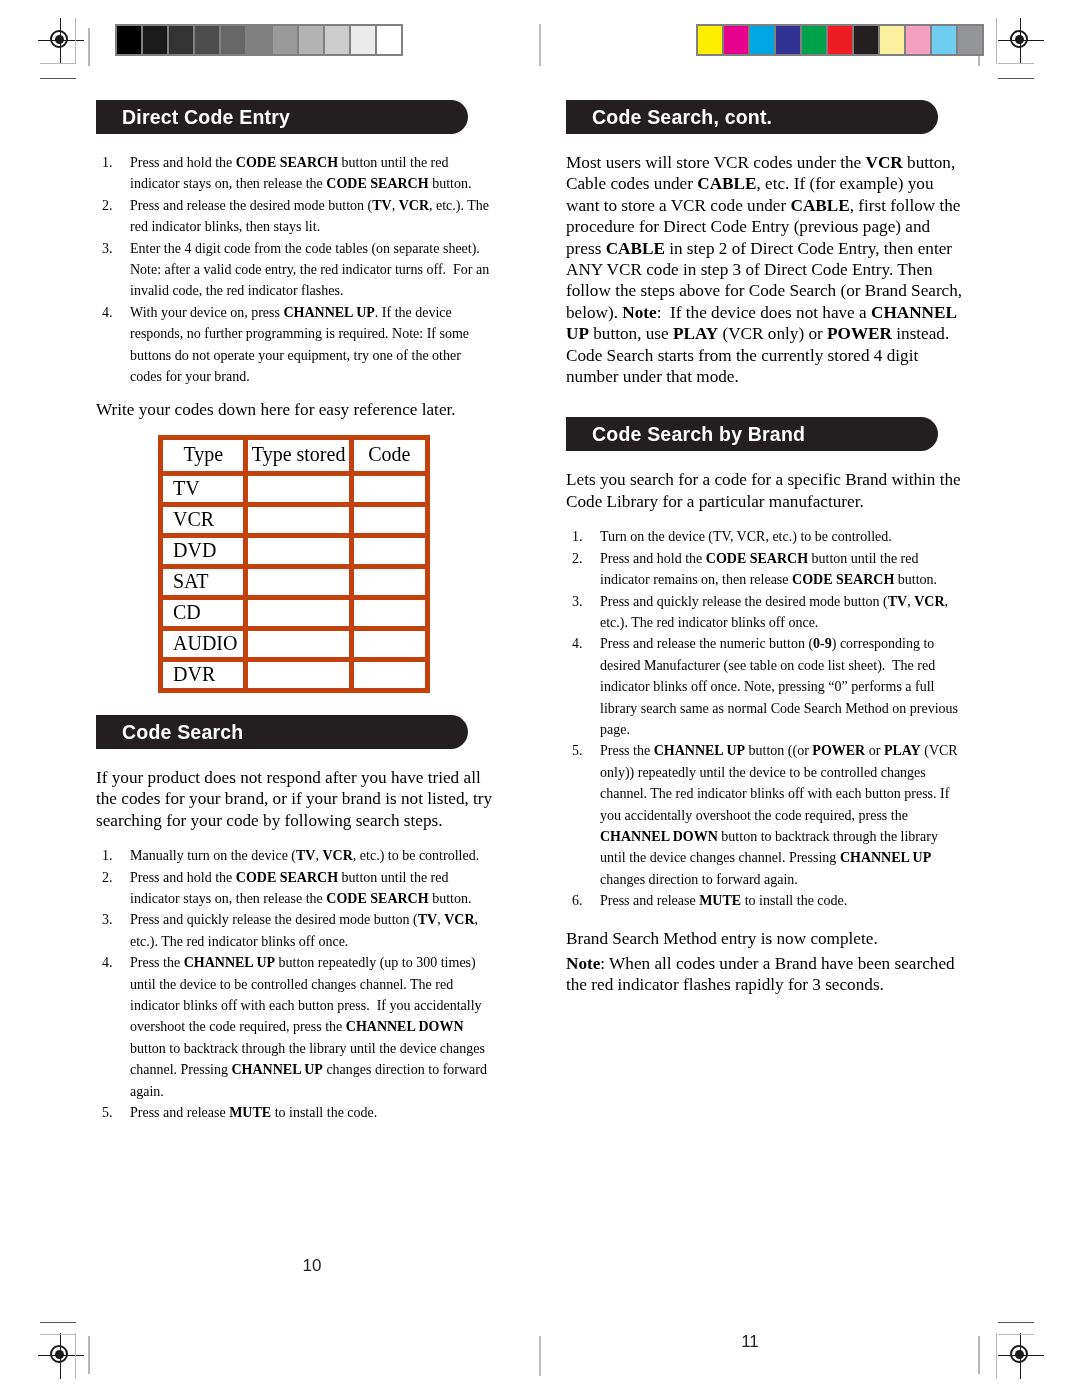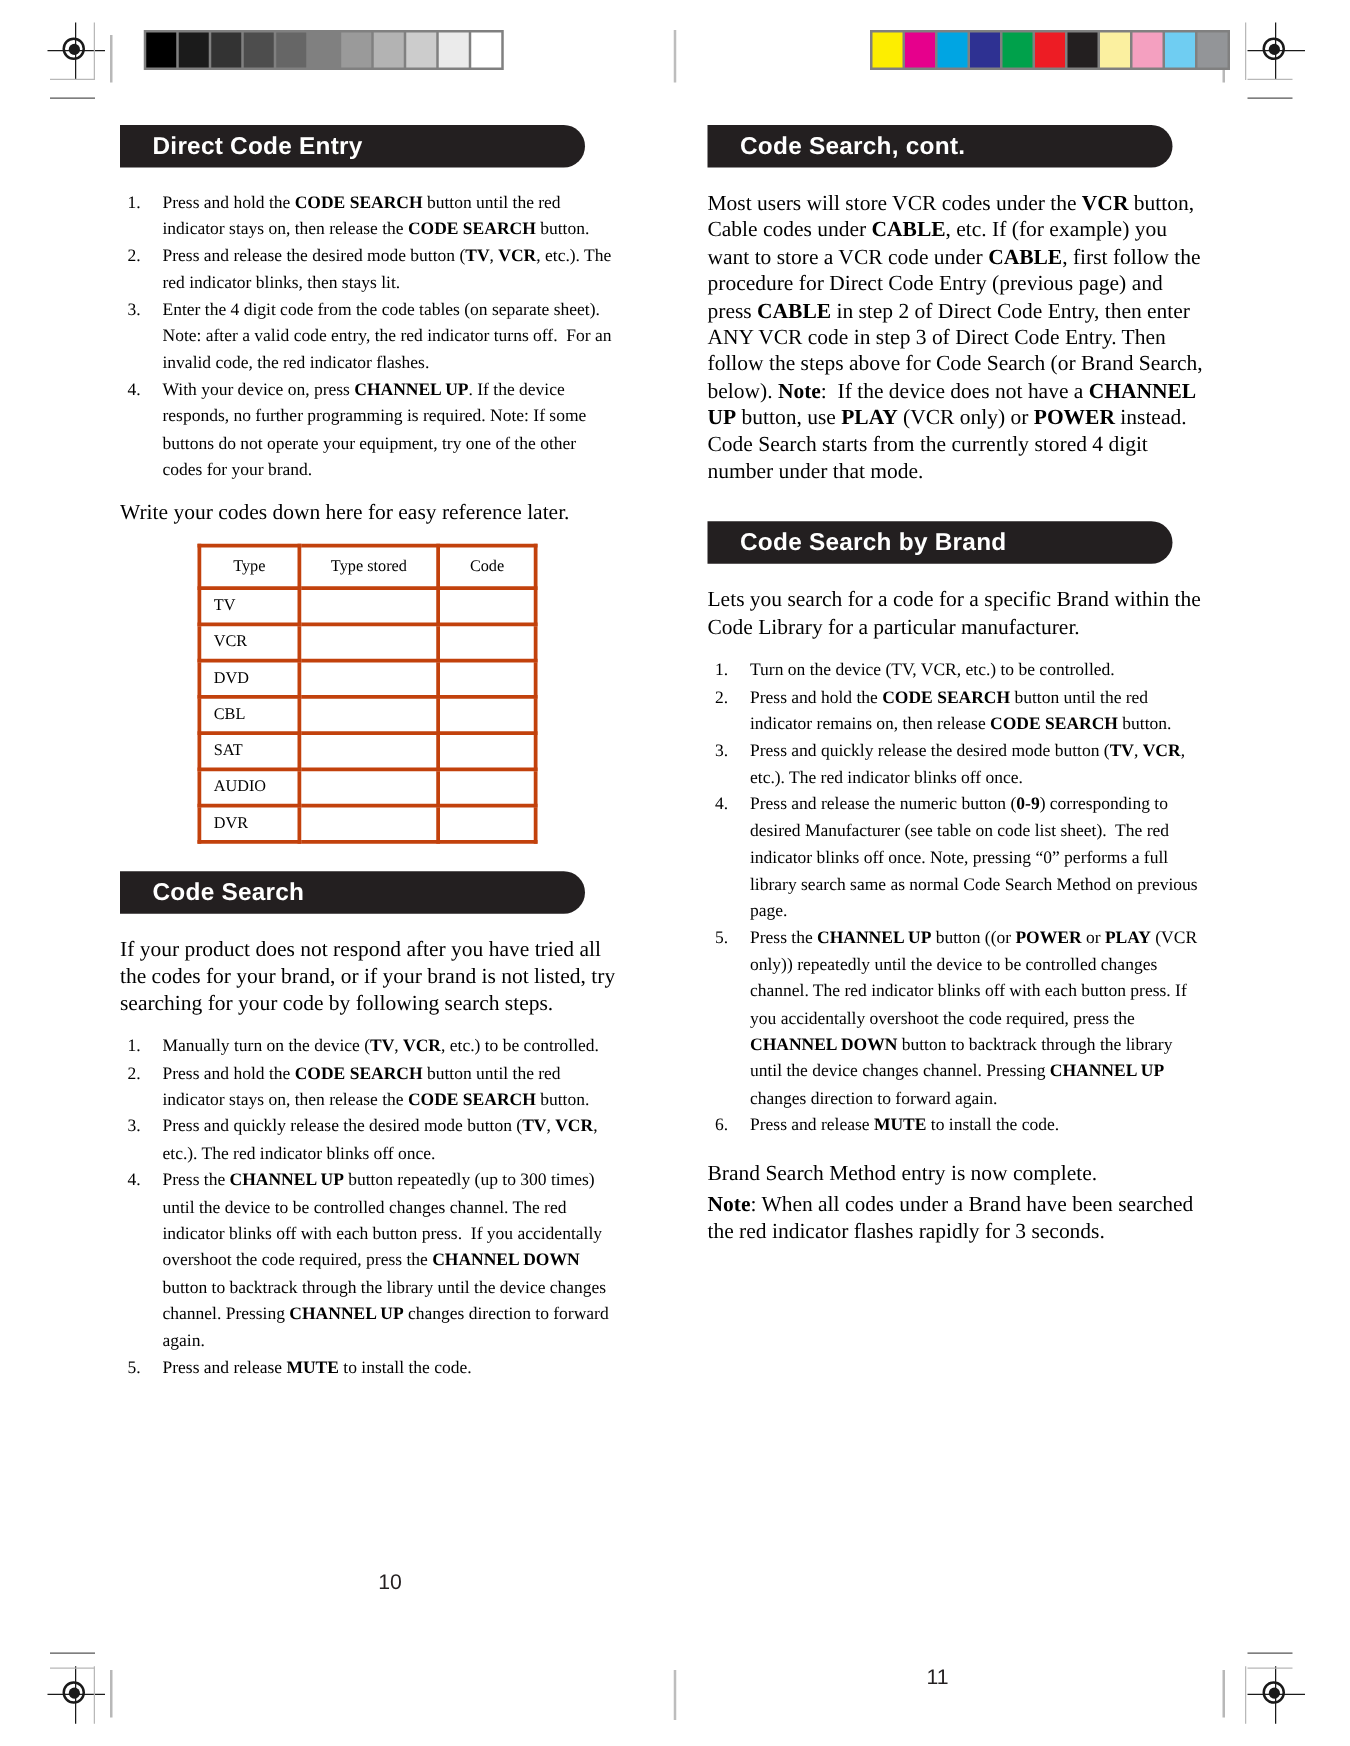--- a/index.html
+++ b/index.html
@@ -139,23 +139,23 @@
   b, strong { font-weight: bold; }
 
   
   .code-table {
     border-collapse: collapse;
     margin: 6px 0 0 62px;
     width: 272px;
     border: 2px solid #231f20;
   }
   .code-table td {
-    border: 3px solid #c2410c;
+    border: 5px solid #c2410c;
     height: 23px;
-    font-size: 13px;
+    font-size: 20px;
     padding: 1px 0 2px 10px;
     vertical-align: middle;
   }
   .code-table td.c-type   { width: 74px; }
   .code-table td.c-stored { width: 120px; }
   .code-table td.c-code   { width: 78px; }
   .code-table tr.hdr td {
     text-align: center;
     padding-left: 0;
     height: 28px;
@@ -278,26 +278,26 @@
       <td class="c-type">VCR</td>
       <td class="c-stored"></td>
       <td class="c-code"></td>
     </tr>
     <tr>
       <td class="c-type">DVD</td>
       <td class="c-stored"></td>
       <td class="c-code"></td>
     </tr>
     <tr>
-      <td class="c-type">CBL</td>
-      <td class="c-stored"></td>
-      <td class="c-code"></td>
-    </tr>
-    <tr>
       <td class="c-type">SAT</td>
+      <td class="c-stored"></td>
+      <td class="c-code"></td>
+    </tr>
+    <tr>
+      <td class="c-type">CD</td>
       <td class="c-stored"></td>
       <td class="c-code"></td>
     </tr>
     <tr>
       <td class="c-type">AUDIO</td>
       <td class="c-stored"></td>
       <td class="c-code"></td>
     </tr>
     <tr>
       <td class="c-type">DVR</td>

